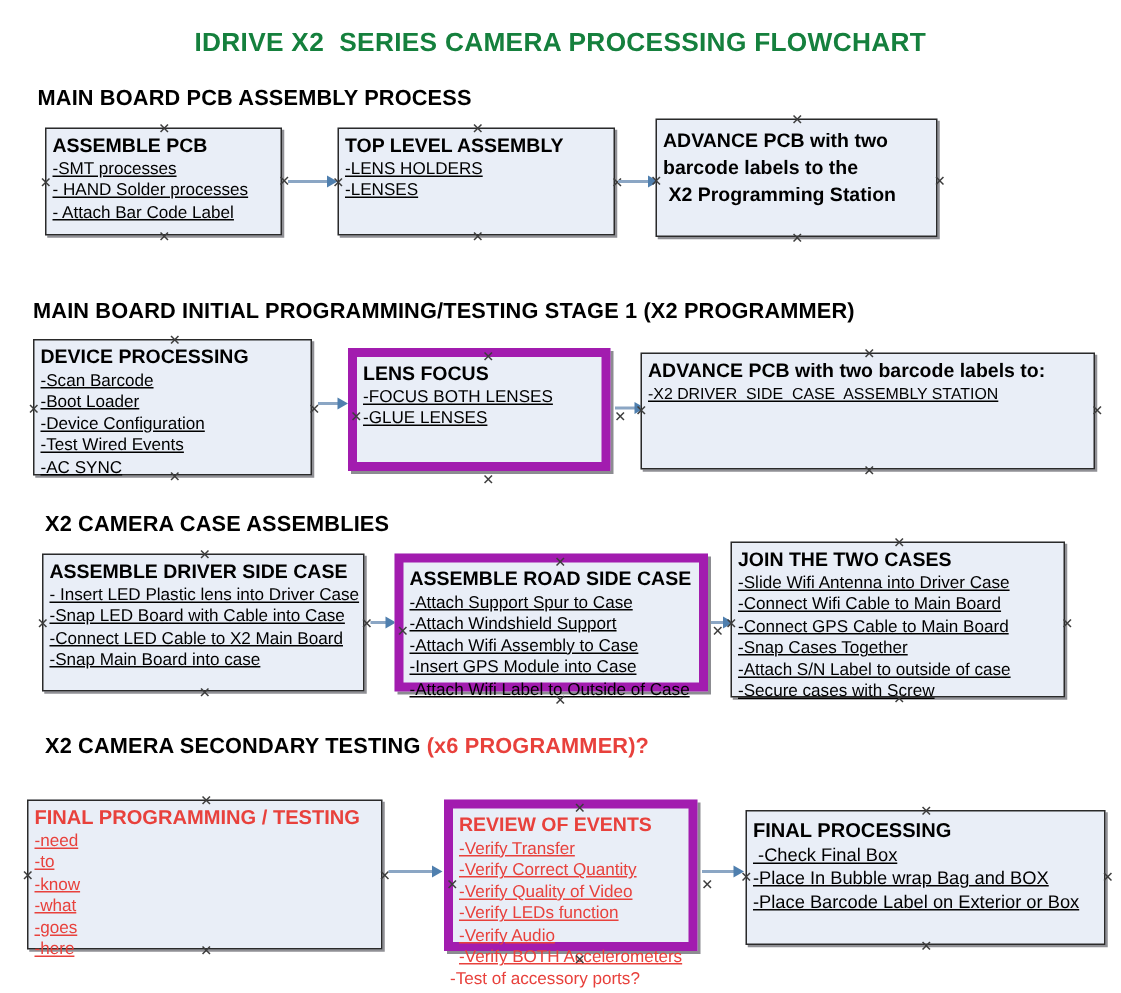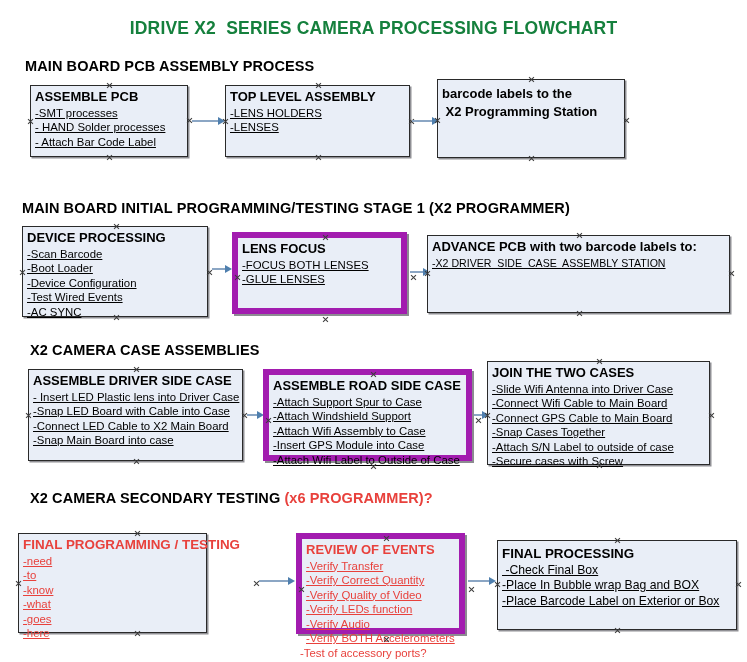--- a/index.html
+++ b/index.html
@@ -179,20 +179,21 @@
     <div class="handle" style="left:89px; top:-4px;"></div>
     <div class="handle" style="left:89px; top:68px;"></div>
     <div class="handle" style="left:182px; top:32px;"></div>
   </div>
 
   <div class="conn" style="left:412px; top:120px; width:24px;"></div>
   <div class="conn-arrow" style="left:432px; top:116.5px;"></div>
 
   <div class="fbox" style="left:437px; top:79px; width:188px; height:79px;">
     <div class="fbox-inner" style="top:5px;">
+      <div class="b-head multi">ADVANCE PCB with two</div>
       <div class="b-head multi">barcode labels to the</div>
       <div class="b-head multi"> X2 Programming Station</div>
     </div>
     <div class="handle" style="left:-4px; top:37px;"></div>
     <div class="handle" style="left:90px; top:-4px;"></div>
     <div class="handle" style="left:90px; top:75px;"></div>
     <div class="handle" style="left:185px; top:37px;"></div>
   </div>
 
   <div class="section-title" style="left:22px; top:200px;">MAIN BOARD INITIAL PROGRAMMING/TESTING STAGE 1 (X2 PROGRAMMER)</div>
@@ -289,21 +290,21 @@
       <div class="b-line">-Secure cases with Screw</div>
     </div>
     <div class="handle" style="left:-4px; top:50px;"></div>
     <div class="handle" style="left:108px; top:-4px;"></div>
     <div class="handle" style="left:108px; top:100px;"></div>
     <div class="handle" style="left:220px; top:50px;"></div>
   </div>
 
   <div class="section-title" style="left:30px; top:490px;"><span>X2 CAMERA SECONDARY TESTING </span><span class="accent">(x6 PROGRAMMER)?</span></div>
 
-  <div class="fbox" style="left:18px; top:533px; width:189px; height:100px;">
+  <div class="fbox" style="left:18px; top:533px; width:237px; height:100px;">
     <div class="fbox-inner">
       <div class="b-head red big">FINAL PROGRAMMING / TESTING</div>
       <div class="b-line red">-need</div>
       <div class="b-line red">-to</div>
       <div class="b-line red">-know</div>
       <div class="b-line red">-what</div>
       <div class="b-line red">-goes</div>
       <div class="b-line red">-here</div>
     </div>
     <div class="handle" style="left:-4px; top:46px;"></div>

